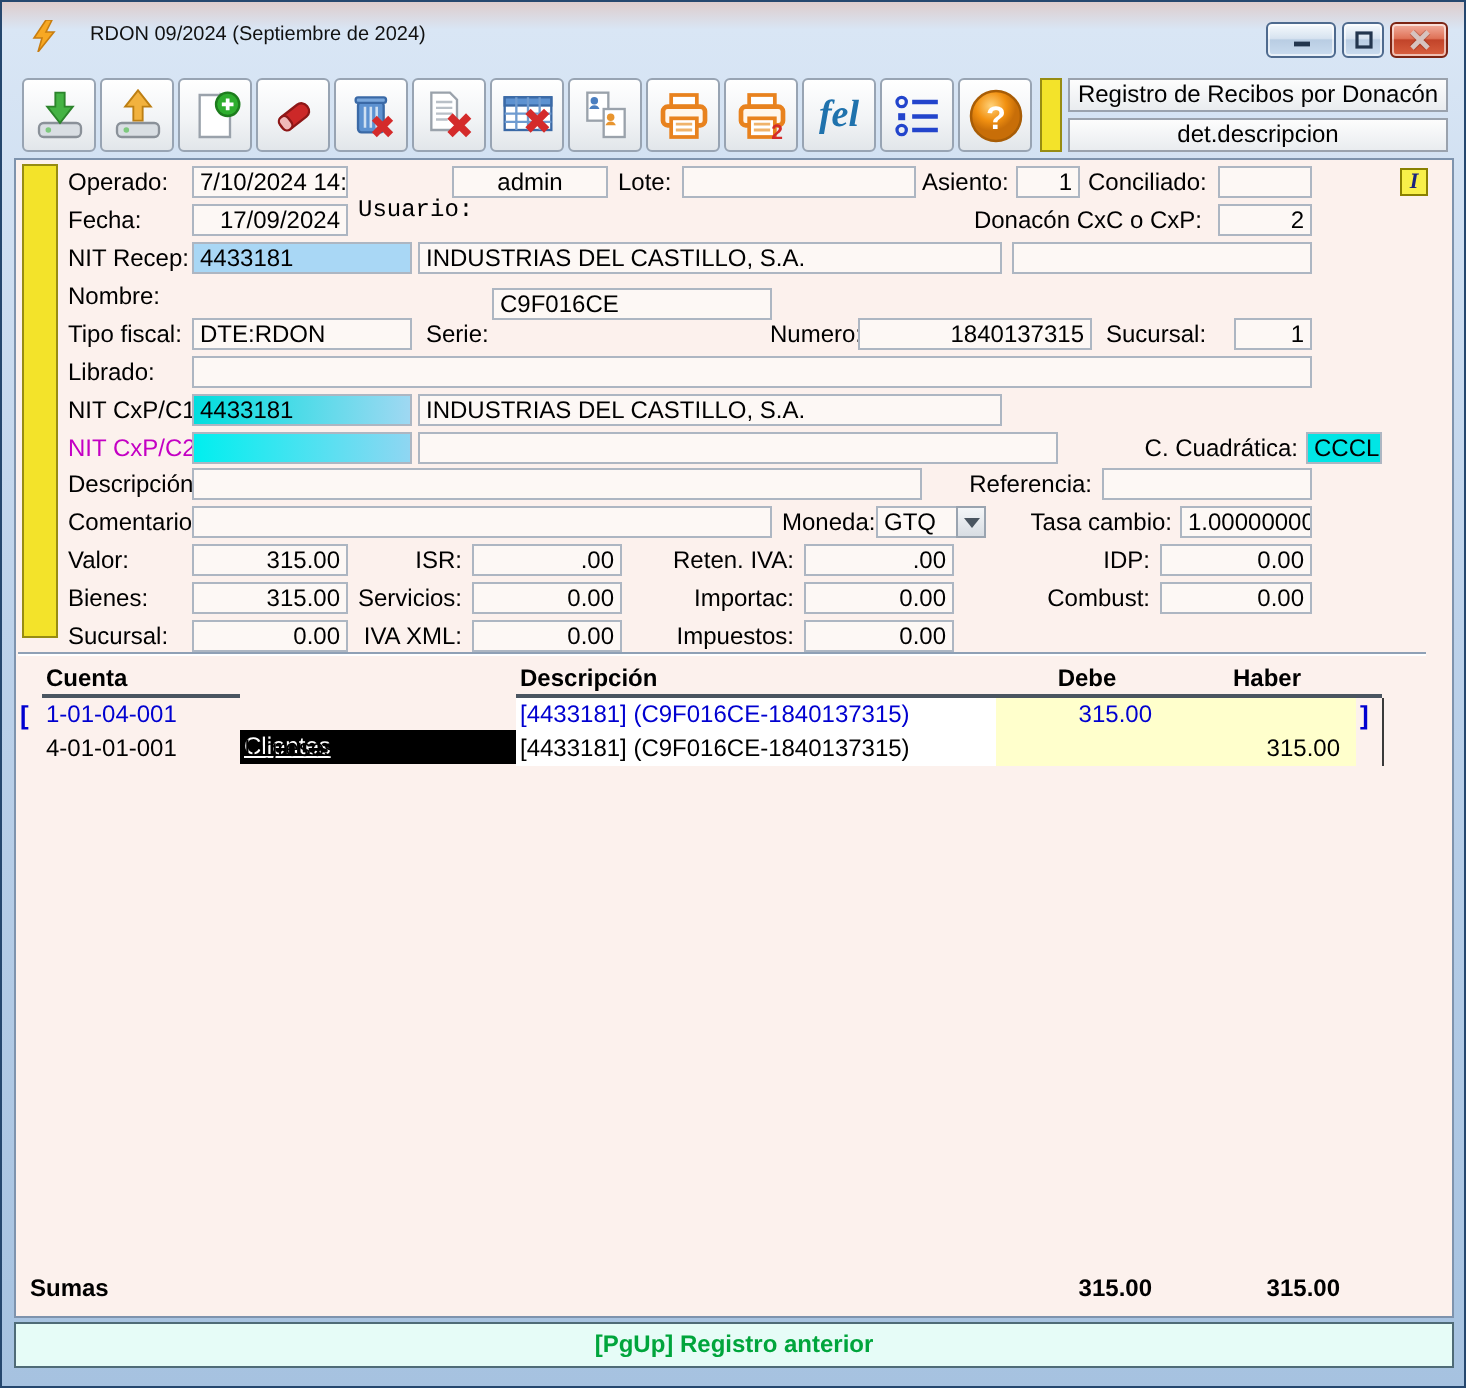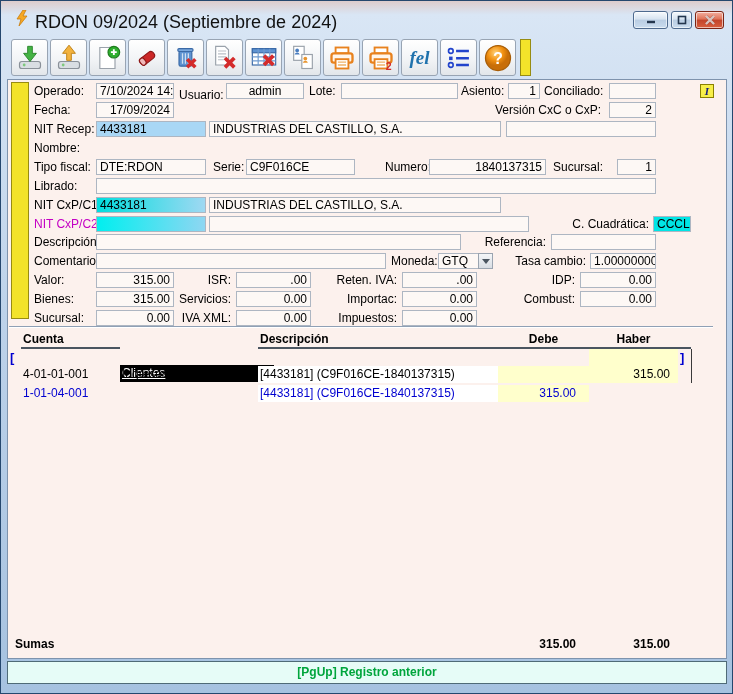--- a/index.html
+++ b/index.html
@@ -6,21 +6,21 @@
   *{box-sizing:border-box;}
   .window{
     position:relative;width:733px;height:694px;overflow:hidden;
     font-family:"Liberation Sans",sans-serif;color:#000;
     background:linear-gradient(180deg,#dcc 0%,#d9e6f5 2%,#bdd2ea 45%,#a6c2e0 100%);
     border:1px solid #25476e;
   }
   
   .titlebar{position:absolute;left:0;top:0;width:100%;height:34px;}
   .title-icon{position:absolute;left:13px;top:9px;width:16px;height:16px;}
-  .title-text{position:absolute;left:34px;top:11px;font-size:18px;color:#111;white-space:nowrap;}
+  .title-text{position:absolute;left:44px;top:11px;font-size:10px;color:#111;white-space:nowrap;}
   .winbtn{position:absolute;top:10px;height:18px;border:1px solid #4e6millia;border:1px solid #4e6a8e;border-radius:3px;
     background:linear-gradient(180deg,#f6fafd 0%,#d7e3f0 45%,#b9cde3 50%,#cadcef 100%);
     display:flex;align-items:center;justify-content:center;cursor:default;box-shadow:inset 0 0 0 1px rgba(255,255,255,.6);}
   .winbtn.close{background:linear-gradient(180deg,#f3b0a0 0%,#df7257 45%,#c2442a 50%,#d9603f 100%);border-color:#7c2413;}
   
   .toolbtn{position:absolute;top:38px;width:37px;height:37px;border:1px solid #98a4b3;border-radius:3px;
     background:linear-gradient(180deg,#ffffff 0%,#f2f4f6 55%,#e2e6ea 100%);
     display:flex;align-items:center;justify-content:center;}
   .ybar{position:absolute;background:#f3e32a;border:1px solid #978c12;}
   .hdrbox{position:absolute;left:533px;width:190px;height:17px;border:1px solid #9aa2ad;
@@ -46,21 +46,21 @@
     background:linear-gradient(180deg,#f4f6f8,#d8dde3);display:flex;align-items:center;justify-content:center;}
   .tri{width:0;height:0;border-left:4px solid transparent;border-right:4px solid transparent;border-top:5px solid #4a5560;}
   .sep{position:absolute;left:8px;top:325px;width:704px;height:2px;border-top:1px solid #8fa0b5;border-bottom:1px solid #ffffff;}
   
   .th{position:absolute;top:331px;height:17px;font-size:12px;font-weight:bold;line-height:15px;
     border-bottom:2px solid #4a5560;padding:0 2px;white-space:nowrap;overflow:hidden;}
   .th.c{text-align:center;}
   .td{position:absolute;height:17px;font-size:12px;line-height:17px;padding:0 2px;white-space:nowrap;overflow:hidden;}
   .td.white{background:#ffffff;}
   .td.yellow{background:#ffffcc;}
-  .td.blue{color:#0000d0;margin-top:36px;}
+  .td.blue{color:#0000d0;}
   .td.sel{background:#000000;color:#ffffff;}
   .td.rnum{text-align:right;}
   .bracket{position:absolute;height:17px;font-size:13px;font-weight:bold;color:#0000d0;line-height:16px;}
   .vline{position:absolute;left:690px;top:348px;width:1px;height:34px;background:#3a3a3a;}
   .sum{position:absolute;top:636px;font-size:12px;font-weight:bold;line-height:15px;}
   .sum.rnum{text-align:right;}
   
   .footerbar{position:absolute;left:6px;top:660px;width:720px;height:23px;background:#e6fcf7;border:1px solid #4f6b77;
     text-align:center;font-size:12px;font-weight:bold;line-height:21px;color:#00a53c;}
 </style>
@@ -193,52 +193,54 @@
             <stop offset="60%" stop-color="#f29111"></stop>
             <stop offset="100%" stop-color="#c86e08"></stop>
           </radialGradient>
         </defs>
         <circle cx="12" cy="12" r="10" fill="url(#hg)" stroke="#a85d06"></circle>
         <text x="12" y="17" font-size="13" font-weight="bold" fill="#ffffff" text-anchor="middle" font-family="Liberation Sans,sans-serif">?</text>
       </svg>
   </div>
 
   <div class="ybar" style="left:519px;top:38px;width:11px;height:37px;"></div>
+  <div class="hdrbox" style="top:38px;">Registro de Recibos por Donacón</div>
+  <div class="hdrbox" style="top:58px;">det.descripcion</div>
 
   <div class="panel"></div>
   <div class="ybar" style="left:10px;top:81px;width:18px;height:237px;"></div>
 
   <span class="lbl" style="left:33px;top:83px;">Operado:</span>
   <div class="fld" style="left:95px;top:82px;width:78px;">7/10/2024 14:55</div>
-  <span class="lbl" style="left:178px;top:87px;">Usuario:</span>
+  <span class="lbl" style="left:178px;top:97px;font-family:Liberation Mono, monospace;">Usuario:</span>
   <div class="fld ctr" style="left:225px;top:82px;width:78px;">admin</div>
   <span class="lbl" style="left:308px;top:83px;">Lote:</span>
   <div class="fld" style="left:340px;top:82px;width:117px;"></div>
   <span class="lbl" style="left:460px;top:83px;">Asiento:</span>
   <div class="fld num" style="left:507px;top:82px;width:32px;">1</div>
   <span class="lbl" style="left:543px;top:83px;">Conciliado:</span>
   <div class="fld" style="left:608px;top:82px;width:47px;"></div>
   <div class="infobtn">I</div>
 
   <span class="lbl" style="left:33px;top:102px;">Fecha:</span>
   <div class="fld num" style="left:95px;top:101px;width:78px;">17/09/2024</div>
-  <span class="lbl r" style="left:460px;top:102px;width:140px;">Versión CxC o CxP:</span>
+  <span class="lbl r" style="left:460px;top:102px;width:140px;">Donacón CxC o CxP:</span>
   <div class="fld num" style="left:608px;top:101px;width:47px;">2</div>
 
   <span class="lbl" style="left:33px;top:121px;">NIT Recep:</span>
   <div class="fld bluebg" style="left:95px;top:120px;width:110px;">4433181</div>
   <div class="fld" style="left:208px;top:120px;width:292px;">INDUSTRIAS DEL CASTILLO, S.A.</div>
   <div class="fld" style="left:505px;top:120px;width:150px;"></div>
 
   <span class="lbl" style="left:33px;top:140px;">Nombre:</span>
 
   <span class="lbl" style="left:33px;top:159px;">Tipo fiscal:</span>
   <div class="fld" style="left:95px;top:158px;width:110px;">DTE:RDON</div>
   <span class="lbl" style="left:212px;top:159px;">Serie:</span>
-  <div class="fld" style="left:245px;top:158px;width:109px;">C9F016CE</div>
+  <div class="fld" style="left:245px;top:143px;width:140px;">C9F016CE</div>
   <span class="lbl" style="left:384px;top:159px;">Numero:</span>
   <div class="fld num" style="left:428px;top:158px;width:117px;">1840137315</div>
   <span class="lbl" style="left:552px;top:159px;">Sucursal:</span>
   <div class="fld num" style="left:616px;top:158px;width:39px;">1</div>
 
   <span class="lbl" style="left:33px;top:178px;text-align:center;">Librado:</span>
   <div class="fld" style="left:95px;top:177px;width:560px;"></div>
 
   <span class="lbl" style="left:33px;top:197px;">NIT CxP/C1:</span>
   <div class="fld cyan1" style="left:95px;top:196px;width:110px;">4433181</div>

